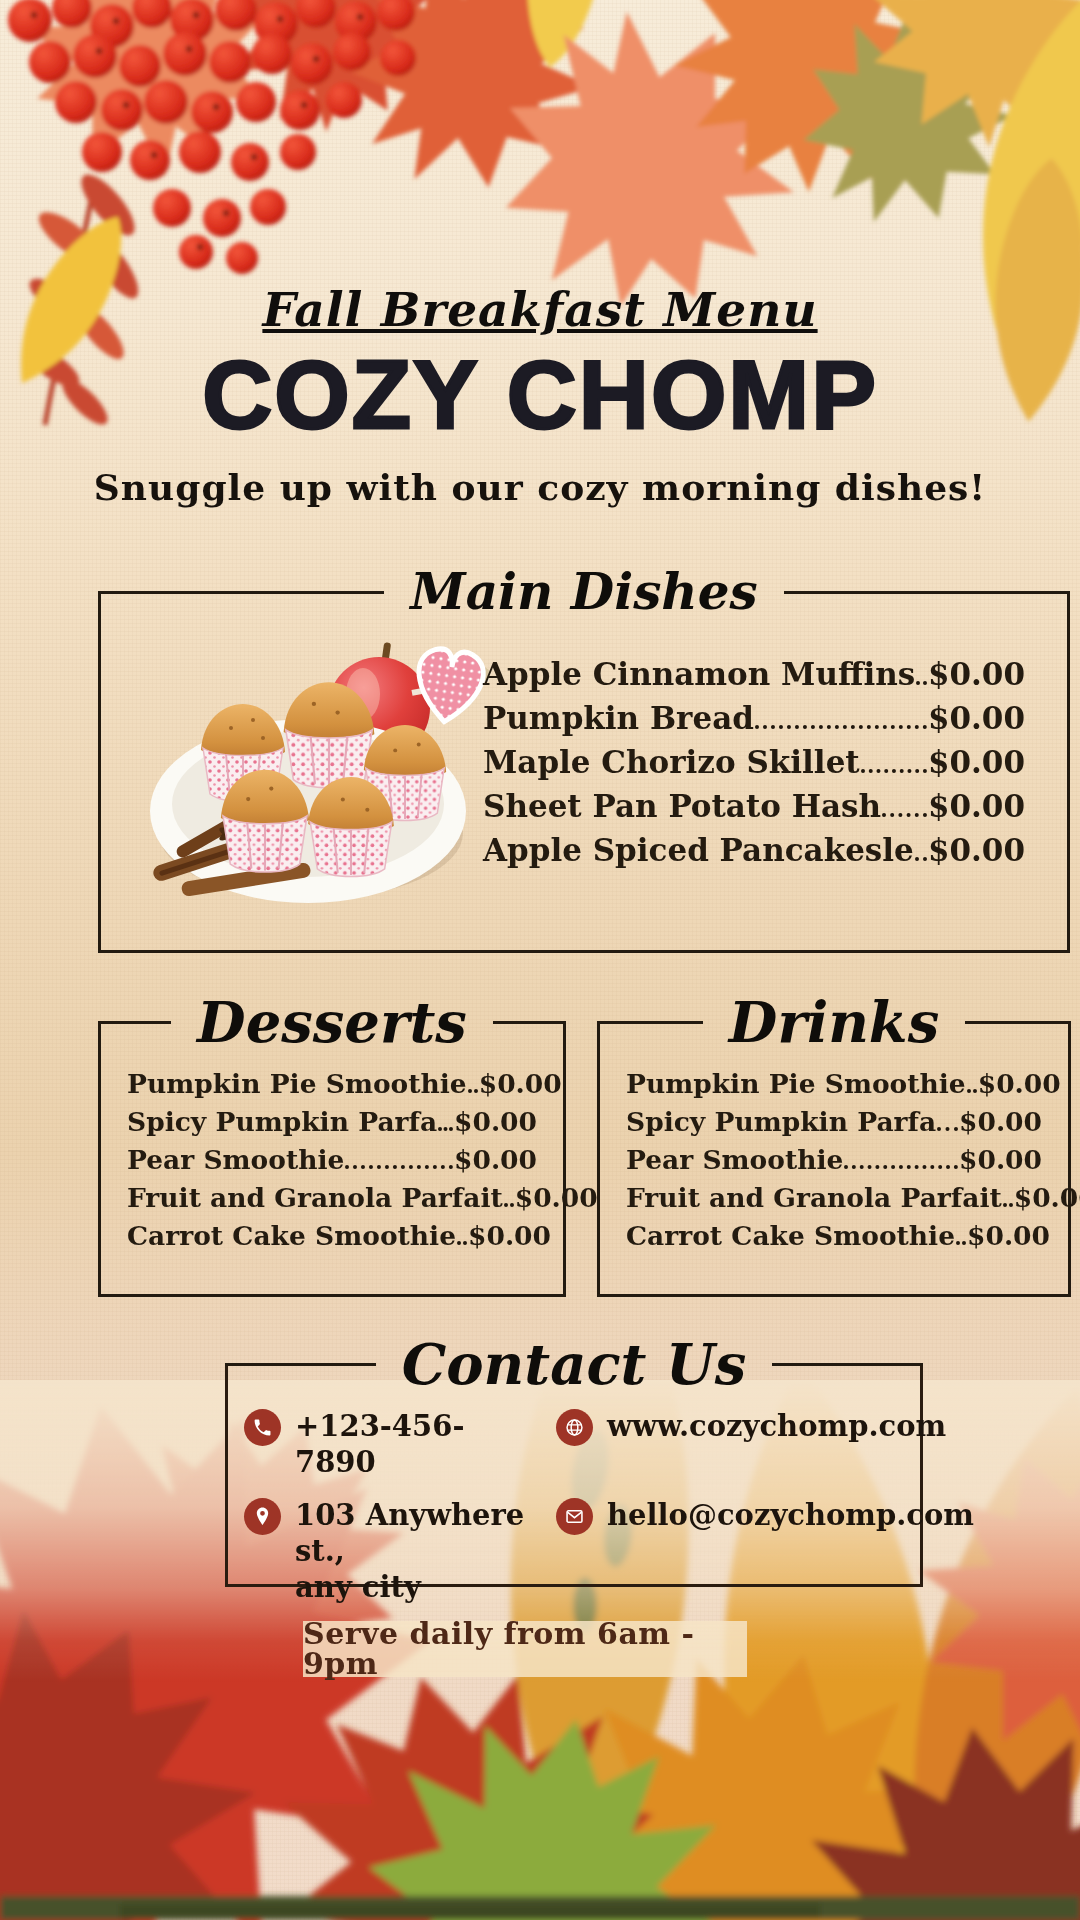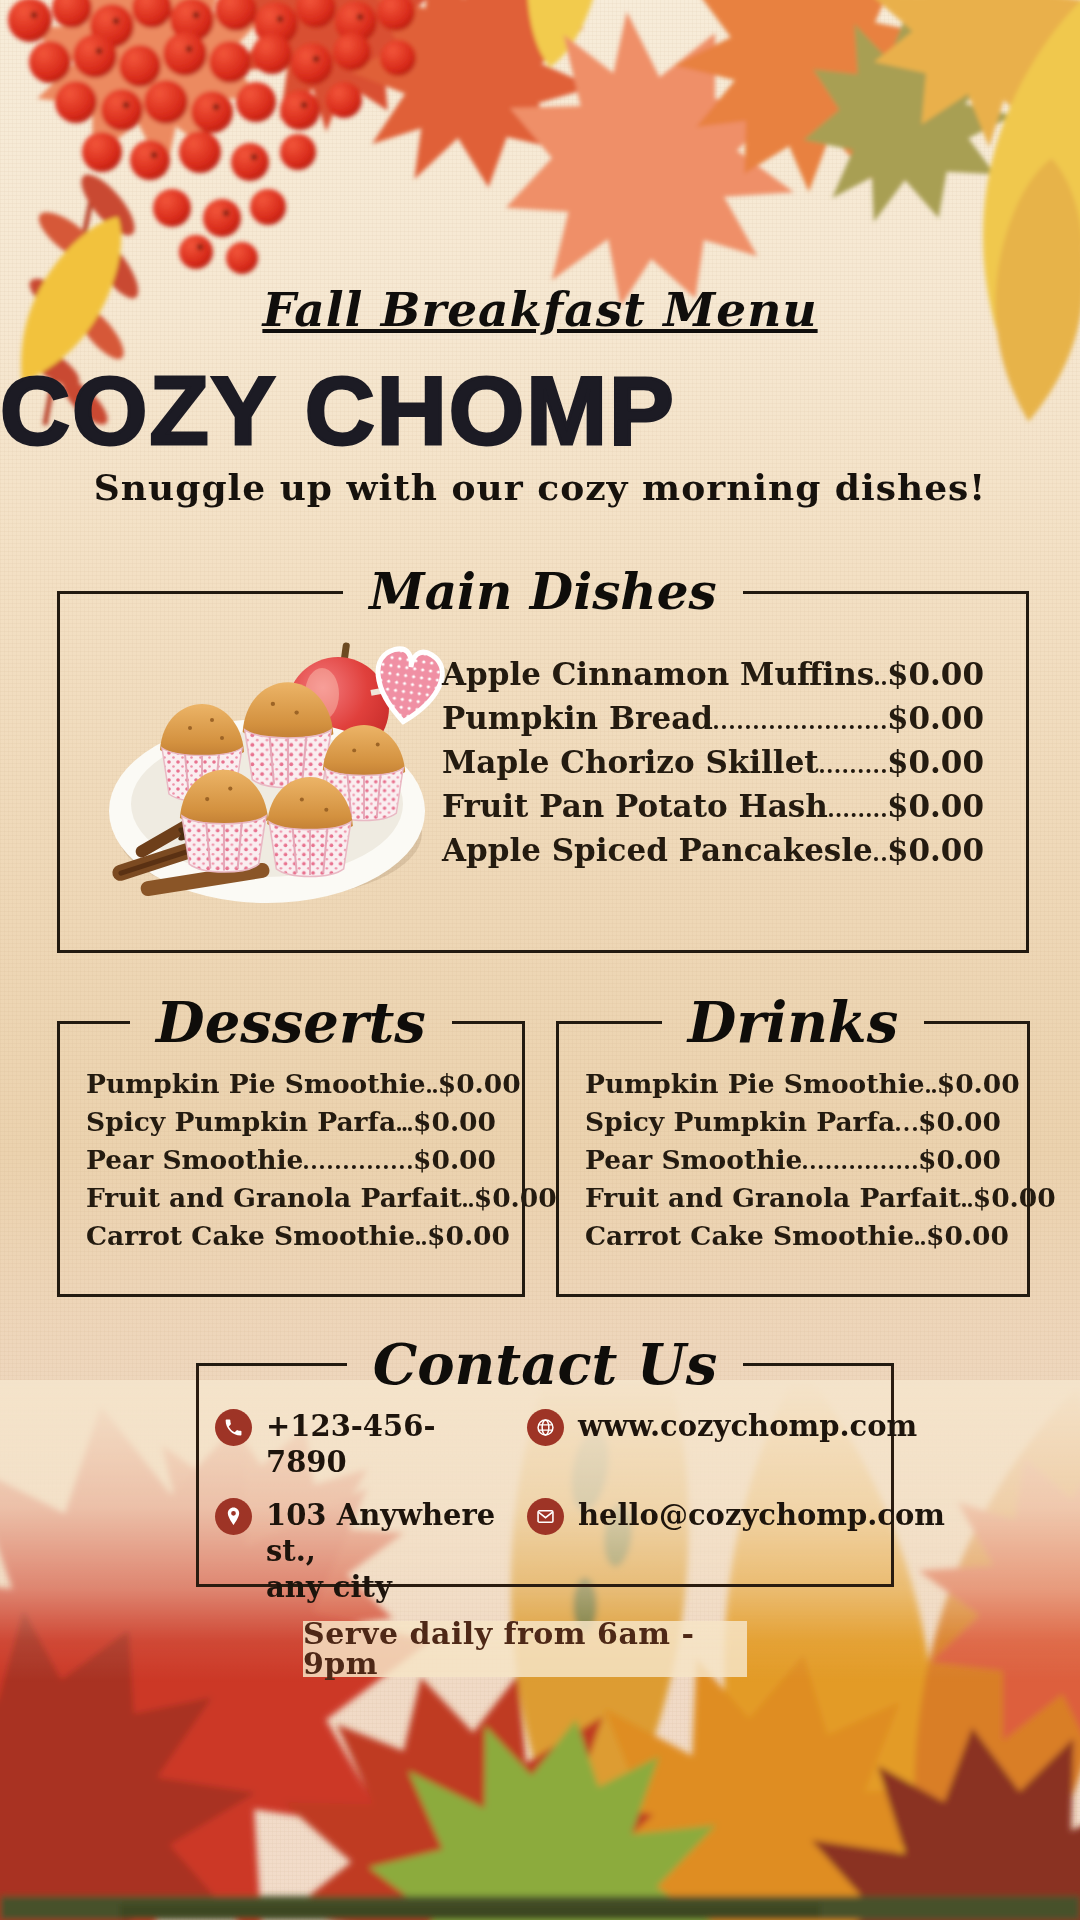--- a/index.html
+++ b/index.html
@@ -10,38 +10,38 @@
       repeating-linear-gradient(0deg, rgba(176,138,96,.06) 0 1px, rgba(0,0,0,0) 1px 4px),
       repeating-linear-gradient(90deg, rgba(176,138,96,.05) 0 1px, rgba(0,0,0,0) 1px 4px),
       linear-gradient(180deg,#f7ecd9 0%,#f6e8d2 16%,#f3e0c4 30%,#eed7b6 48%,#ebd2ae 60%,#eed6bb 70%,#f0d9c4 82%,#f2dcca 100%);
   }
   svg{display:block}
   .abs{position:absolute}
 
   
   .eyebrow{top:284px;left:0;width:100%;text-align:center;
     font:italic 700 47px/1.1 "DejaVu Serif",serif;color:#100e0c;letter-spacing:1px;text-decoration:underline;}
-  .brand{top:360px;left:0;width:100%;text-align:left;
+  .brand{top:344px;left:0;width:100%;text-align:center;
     font:700 97px/1.05 "Liberation Sans",sans-serif;color:#1c1b24;
     letter-spacing:2px;-webkit-text-stroke:3px #1c1b24;}
   .tagline{top:466px;left:0;width:100%;text-align:center;
     font:700 36px/1.2 "DejaVu Serif",serif;color:#17120d;letter-spacing:1px;}
 
   
-  .panel{position:absolute;border-left:3px solid #221a10;border-right:3px solid #221a10;border-bottom:3px solid #221a10;}
+  .panel{position:absolute;border-left:3px solid #221a10;border-right:3px solid #221a10;border-bottom:3px solid #221a10;margin-left:41px;}
   .panel-head{position:absolute;left:-3px;right:-3px;top:0;transform:translateY(-50%);
     display:flex;align-items:center;}
   .panel-head::before,.panel-head::after{content:"";flex:1;height:3px;background:#221a10;}
   .panel-title{padding:0 26px;font:italic 700 50px/1 "DejaVu Serif",serif;color:#0f0d0a;white-space:nowrap;}
   .small .panel-title{font-size:56px;}
 
   .main-panel{left:57px;top:592px;width:966px;height:358px;}
   .desserts-panel{left:57px;top:1022px;width:462px;height:272px;}
   .drinks-panel{left:556px;top:1022px;width:468px;height:272px;}
-  .contact-panel{left:196px;top:1364px;width:692px;height:220px;border-color:#2a1c10;}
+  .contact-panel{left:184px;top:1364px;width:692px;height:220px;border-color:#2a1c10;}
 
   
   .menu-list{position:absolute;}
   .menu-item{display:flex;align-items:baseline;white-space:nowrap;}
   .mi-name,.mi-price{font-weight:700;}
   .leader{flex:1;border-bottom:4.5px dotted #20170d;margin:0 1px 7px 1px;min-width:10px;}
   .main-list{left:382px;top:66px;right:42px;font-size:31px;}
   .main-list .menu-item{margin-bottom:10px;line-height:32px;}
   .side-list{left:26px;right:26px;top:48px;font-size:26.5px;}
   .side-list .menu-item{margin-bottom:9px;line-height:27px;}
@@ -320,21 +320,21 @@
           <span class="mi-price">$0.00</span>
         </div>
 
         <div class="menu-item">
           <span class="mi-name">Maple Chorizo Skillet</span>
           <span class="leader"></span>
           <span class="mi-price">$0.00</span>
         </div>
 
         <div class="menu-item">
-          <span class="mi-name">Fruit Pan Potato Hash</span>
+          <span class="mi-name">Sheet Pan Potato Hash</span>
           <span class="leader"></span>
           <span class="mi-price">$0.00</span>
         </div>
 
         <div class="menu-item">
           <span class="mi-name">Apple Spiced Pancakesle</span>
           <span class="leader"></span>
           <span class="mi-price">$0.00</span>
         </div>
       </div>

